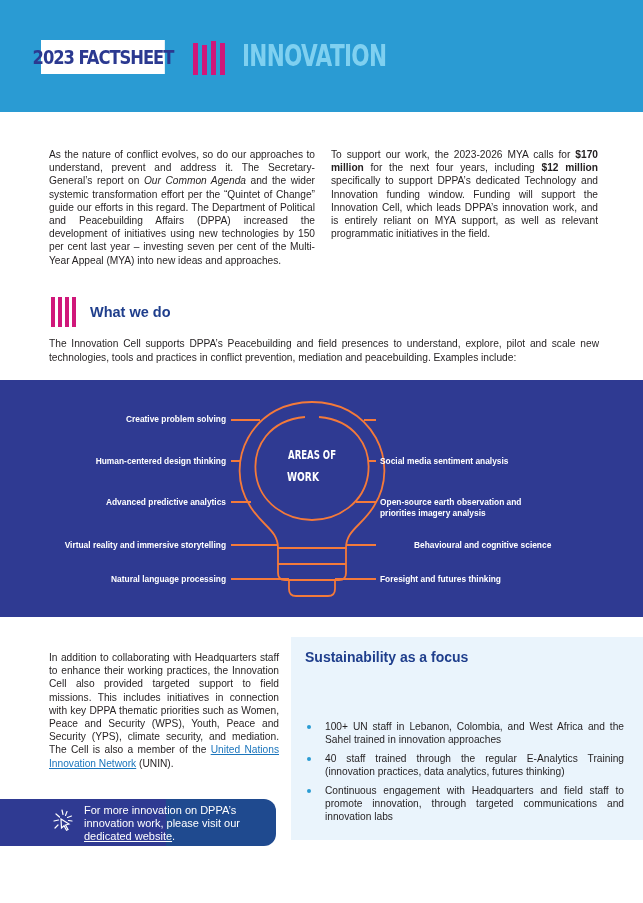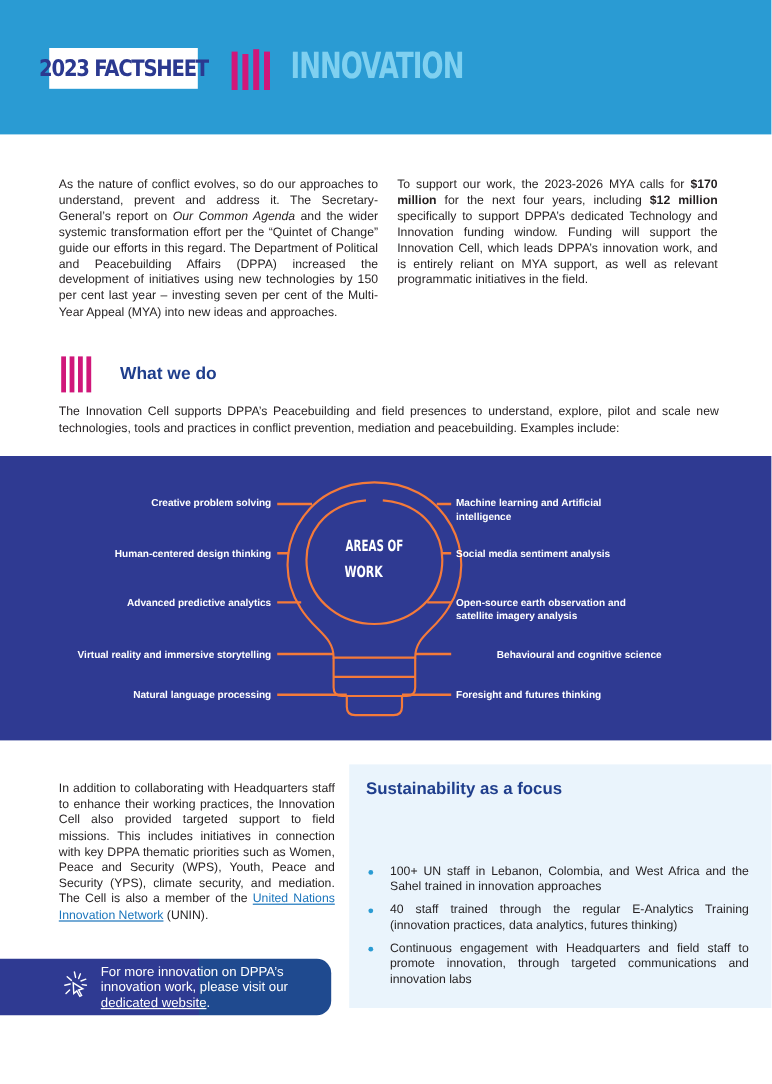--- a/index.html
+++ b/index.html
@@ -35,21 +35,21 @@
   .para {
     position: absolute; font-size: 10.2px; line-height: 13.2px; text-align: justify; color: #231f20;
   }
   .para b { font-weight: bold; }
   .p1 { left: 49px; top: 148px; width: 266px; }
   .p2 { left: 331px; top: 148px; width: 267px; }
 
   .section-bars { left: 51px; top: 297px; height: 30px; gap: 3px; }
   .section-bars span { width: 4px; height: 30px; }
   .section-title {
-    position: absolute; left: 100px; top: 304px; font-size: 14.5px; font-weight: bold; color: #1f3e8c; text-align: center;
+    position: absolute; left: 90px; top: 304px; font-size: 14.5px; font-weight: bold; color: #1f3e8c; text-align: center;
   }
   .p3 { left: 49px; top: 337px; width: 550px; font-size: 10.2px; line-height: 13.5px; }
 
   .areas {
     position: absolute; left: 0; top: 380px; width: 643px; height: 237px; background: #2f3a92;
   }
   .area-label {
     position: absolute; font-size: 8.4px; font-weight: bold; color: #ffffff; line-height: 11px; white-space: nowrap;
   }
   .area-label.left { text-align: center; }
@@ -146,23 +146,22 @@
     <text x="312" y="79" fill="#ffffff" font-family="DejaVu Sans, sans-serif" font-weight="bold" font-size="13" text-anchor="middle" textLength="48" lengthAdjust="spacingAndGlyphs">AREAS OF</text>
     <text x="303" y="101" fill="#ffffff" font-family="DejaVu Sans, sans-serif" font-weight="bold" font-size="13" text-anchor="middle" textLength="32" lengthAdjust="spacingAndGlyphs">WORK</text>
   </svg>
 
   <div class="area-label left" style="right:417px; top:34px;">Creative problem solving</div>
   <div class="area-label left" style="right:417px; top:76px;">Human-centered design thinking</div>
   <div class="area-label left" style="right:417px; top:117px;">Advanced predictive analytics</div>
   <div class="area-label left" style="right:417px; top:160px;">Virtual reality and immersive storytelling</div>
   <div class="area-label left" style="right:417px; top:194px;">Natural language processing</div>
 
-  <div class="area-label" style="left:380px; top:34px;"><span>Machine learning and Artificial</span><br><span>intelligence</span></div>
   <div class="area-label" style="left:380px; top:76px;text-align:right;">Social media sentiment analysis</div>
-  <div class="area-label" style="left:380px; top:117px;"><span>Open-source earth observation and</span><br><span>satellite imagery analysis</span></div>
+  <div class="area-label" style="left:380px; top:117px;"><span>Open-source earth observation and</span><br><span>priorities imagery analysis</span></div>
   <div class="area-label" style="left:380px; top:160px;padding-left:34px;">Behavioural and cognitive science</div>
   <div class="area-label" style="left:380px; top:194px;">Foresight and futures thinking</div>
 </div>
 
 <p class="para p4"><span>In addition to collaborating with Headquarters staff to enhance their working practices, the Innovation Cell also provided targeted support to field missions. This includes initiatives in connection with key DPPA thematic priorities such as Women, Peace and Security (WPS), Youth, Peace and Security (YPS), climate security, and mediation. The Cell is also a member of the </span><a href="#">United Nations Innovation Network</a><span> (UNIN).</span></p>
 
 <div class="cta">
   <svg class="cta-icon" width="24" height="26" viewBox="0 0 24 26">
     <g fill="none" stroke="#ffffff" stroke-width="1.2" stroke-linecap="round">
       <path d="M9 11 L17 16 L13.5 17 L16 21.5 L14.5 22.3 L12 17.8 L9.5 20 Z"></path>

